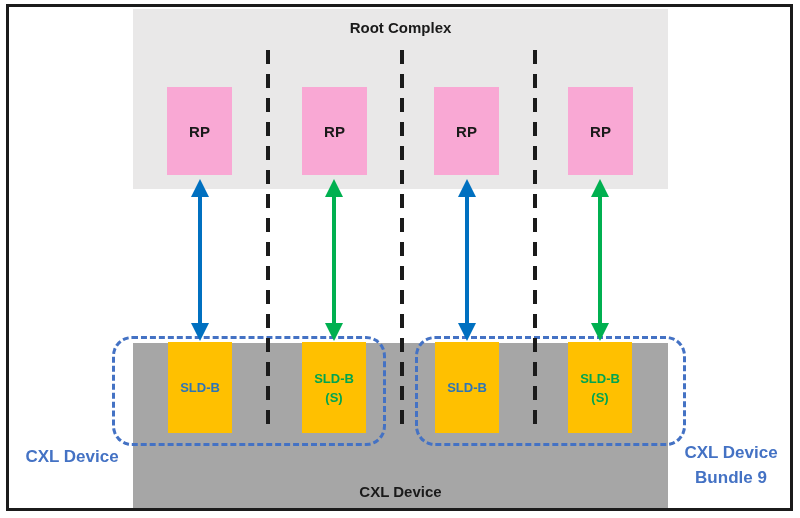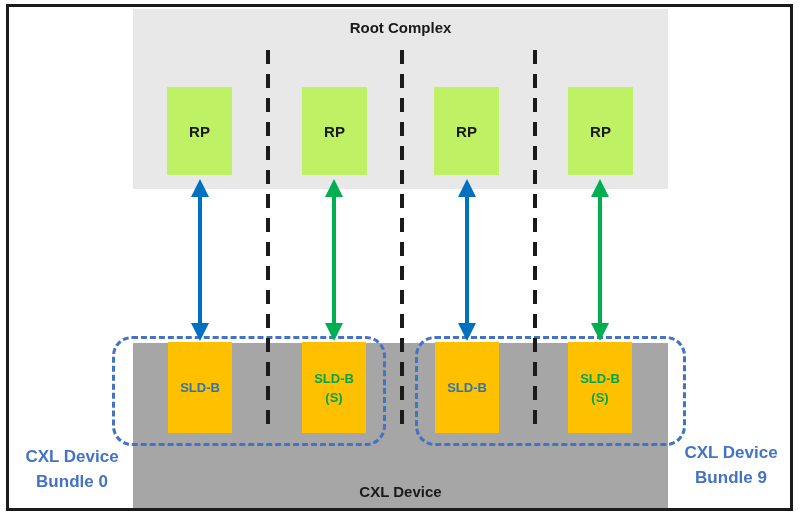--- a/index.html
+++ b/index.html
@@ -3,21 +3,21 @@
 <meta charset="utf-8">
 <style>
   html,body{margin:0;padding:0;background:#ffffff;font-family:"Liberation Sans",sans-serif;}
   #stage{position:relative;width:800px;height:518px;background:#ffffff;overflow:hidden;}
   #frame{position:absolute;left:6px;top:4px;width:781px;height:501px;border:3px solid #1b1b1b;}
   .abs{position:absolute;}
   
   #root-complex{left:133px;top:9px;width:535px;height:180px;background:#e9e8e8;}
   #rc-title{position:absolute;left:0;top:10px;width:100%;text-align:center;font-weight:bold;font-size:15px;color:#1a1a1a;}
   
-  .rp-box{position:absolute;top:87px;width:65px;height:88px;background:#bef264;display:flex;align-items:center;justify-content:center;font-weight:bold;font-size:15px;color:#1a1a1a;}
+  .rp-box{position:absolute;top:87px;width:65px;height:88px;background:#f9a8d4;display:flex;align-items:center;justify-content:center;font-weight:bold;font-size:15px;color:#1a1a1a;}
   #rp-0{left:167px;} #rp-1{left:302px;} #rp-2{left:434px;} #rp-3{left:568px;}
   
   #cxl-device{left:133px;top:343px;width:535px;height:165px;background:#a6a6a6;}
   #cxl-device-label{position:absolute;left:0;bottom:8px;width:100%;text-align:center;font-weight:bold;font-size:15px;color:#1a1a1a;}
   
   .sld-box{position:absolute;top:342px;width:64px;height:91px;background:#ffc000;display:flex;flex-direction:column;align-items:center;justify-content:center;font-weight:bold;font-size:13px;line-height:19px;text-align:center;}
   #sld-0{left:168px;} #sld-1{left:302px;} #sld-2{left:435px;} #sld-3{left:568px;}
   .sld-blue{color:#2e75b6;}
   .sld-green{color:#00a550;}
   
@@ -62,21 +62,20 @@
   <div class="sld-box sld-green" id="sld-3">
     <span>SLD-B</span>
     <span>(S)</span>
   </div>
 
   <div class="bundle-rect" id="bundle-rect-0"></div>
   <div class="bundle-rect" id="bundle-rect-1"></div>
 
   <div class="bundle-label" id="bundle-label-0">
     <div>CXL Device</div>
-    <div>Bundle 0</div>
   </div>
   <div class="bundle-label" id="bundle-label-1">
     <div>CXL Device</div>
     <div>Bundle 9</div>
   </div>
 
   <svg id="overlay" viewBox="0 0 800 518" xmlns="http://www.w3.org/2000/svg">
 
     <g stroke="#1b1b1b" stroke-width="4" stroke-dasharray="14 10">
       <line x1="268" y1="50" x2="268" y2="432"></line>

